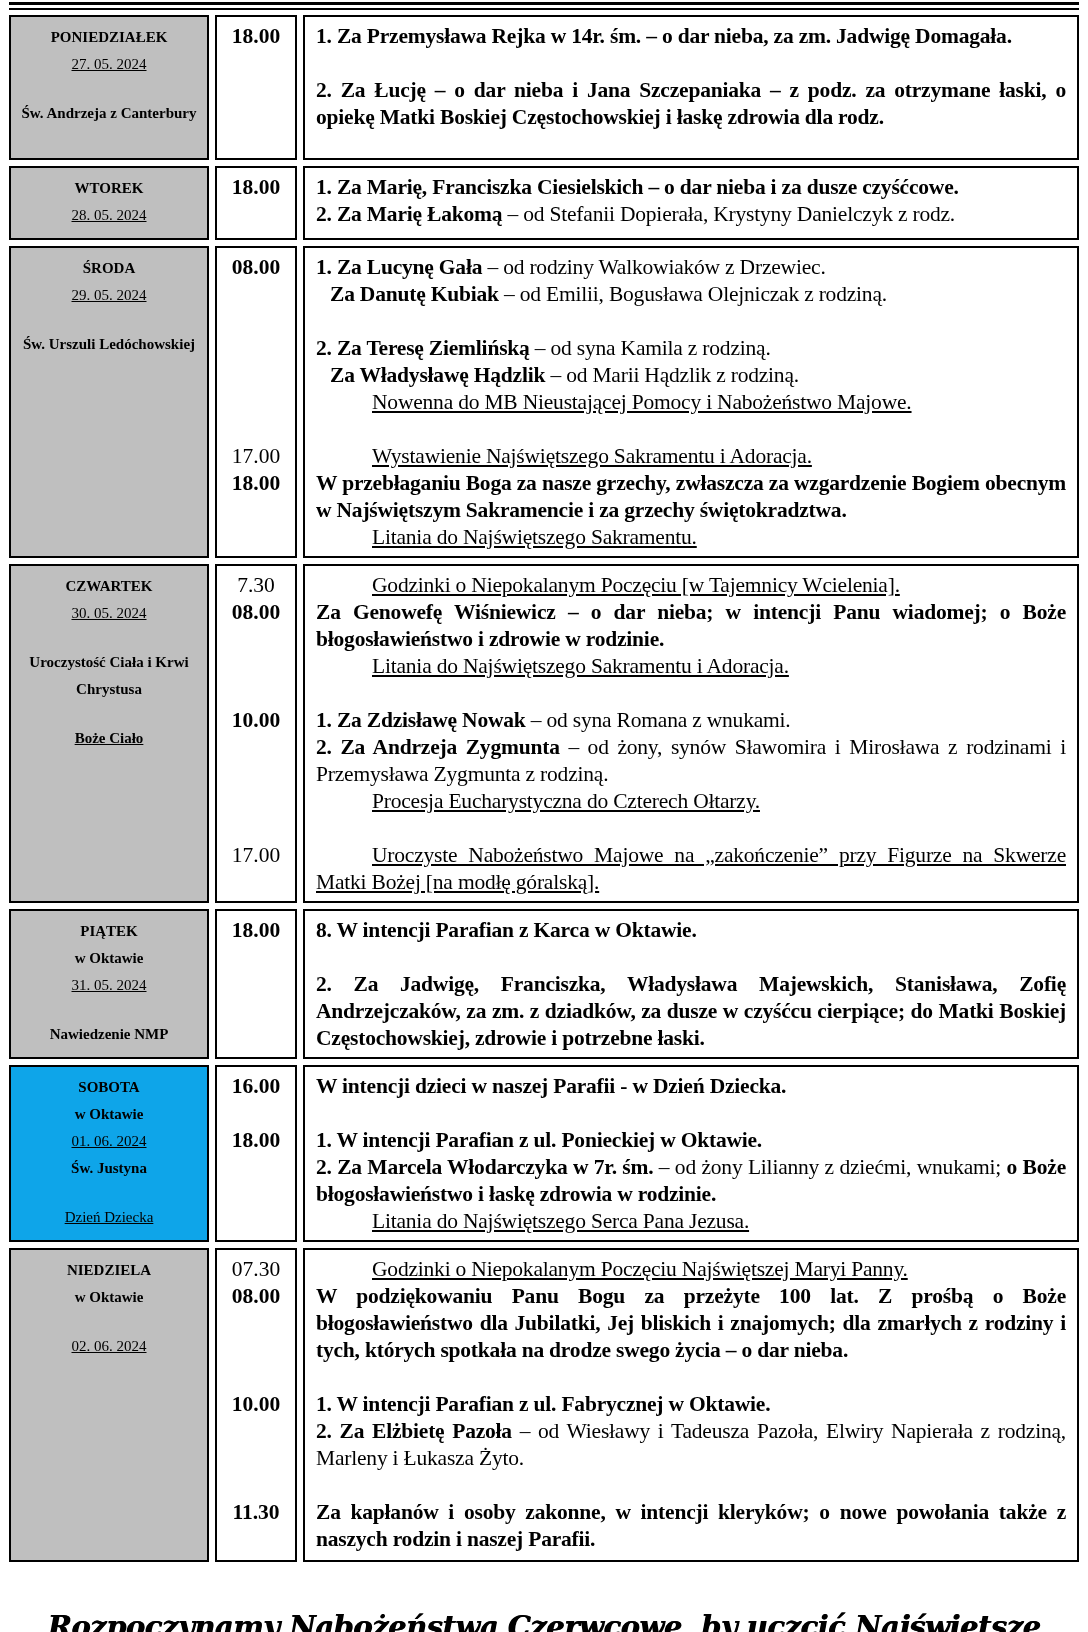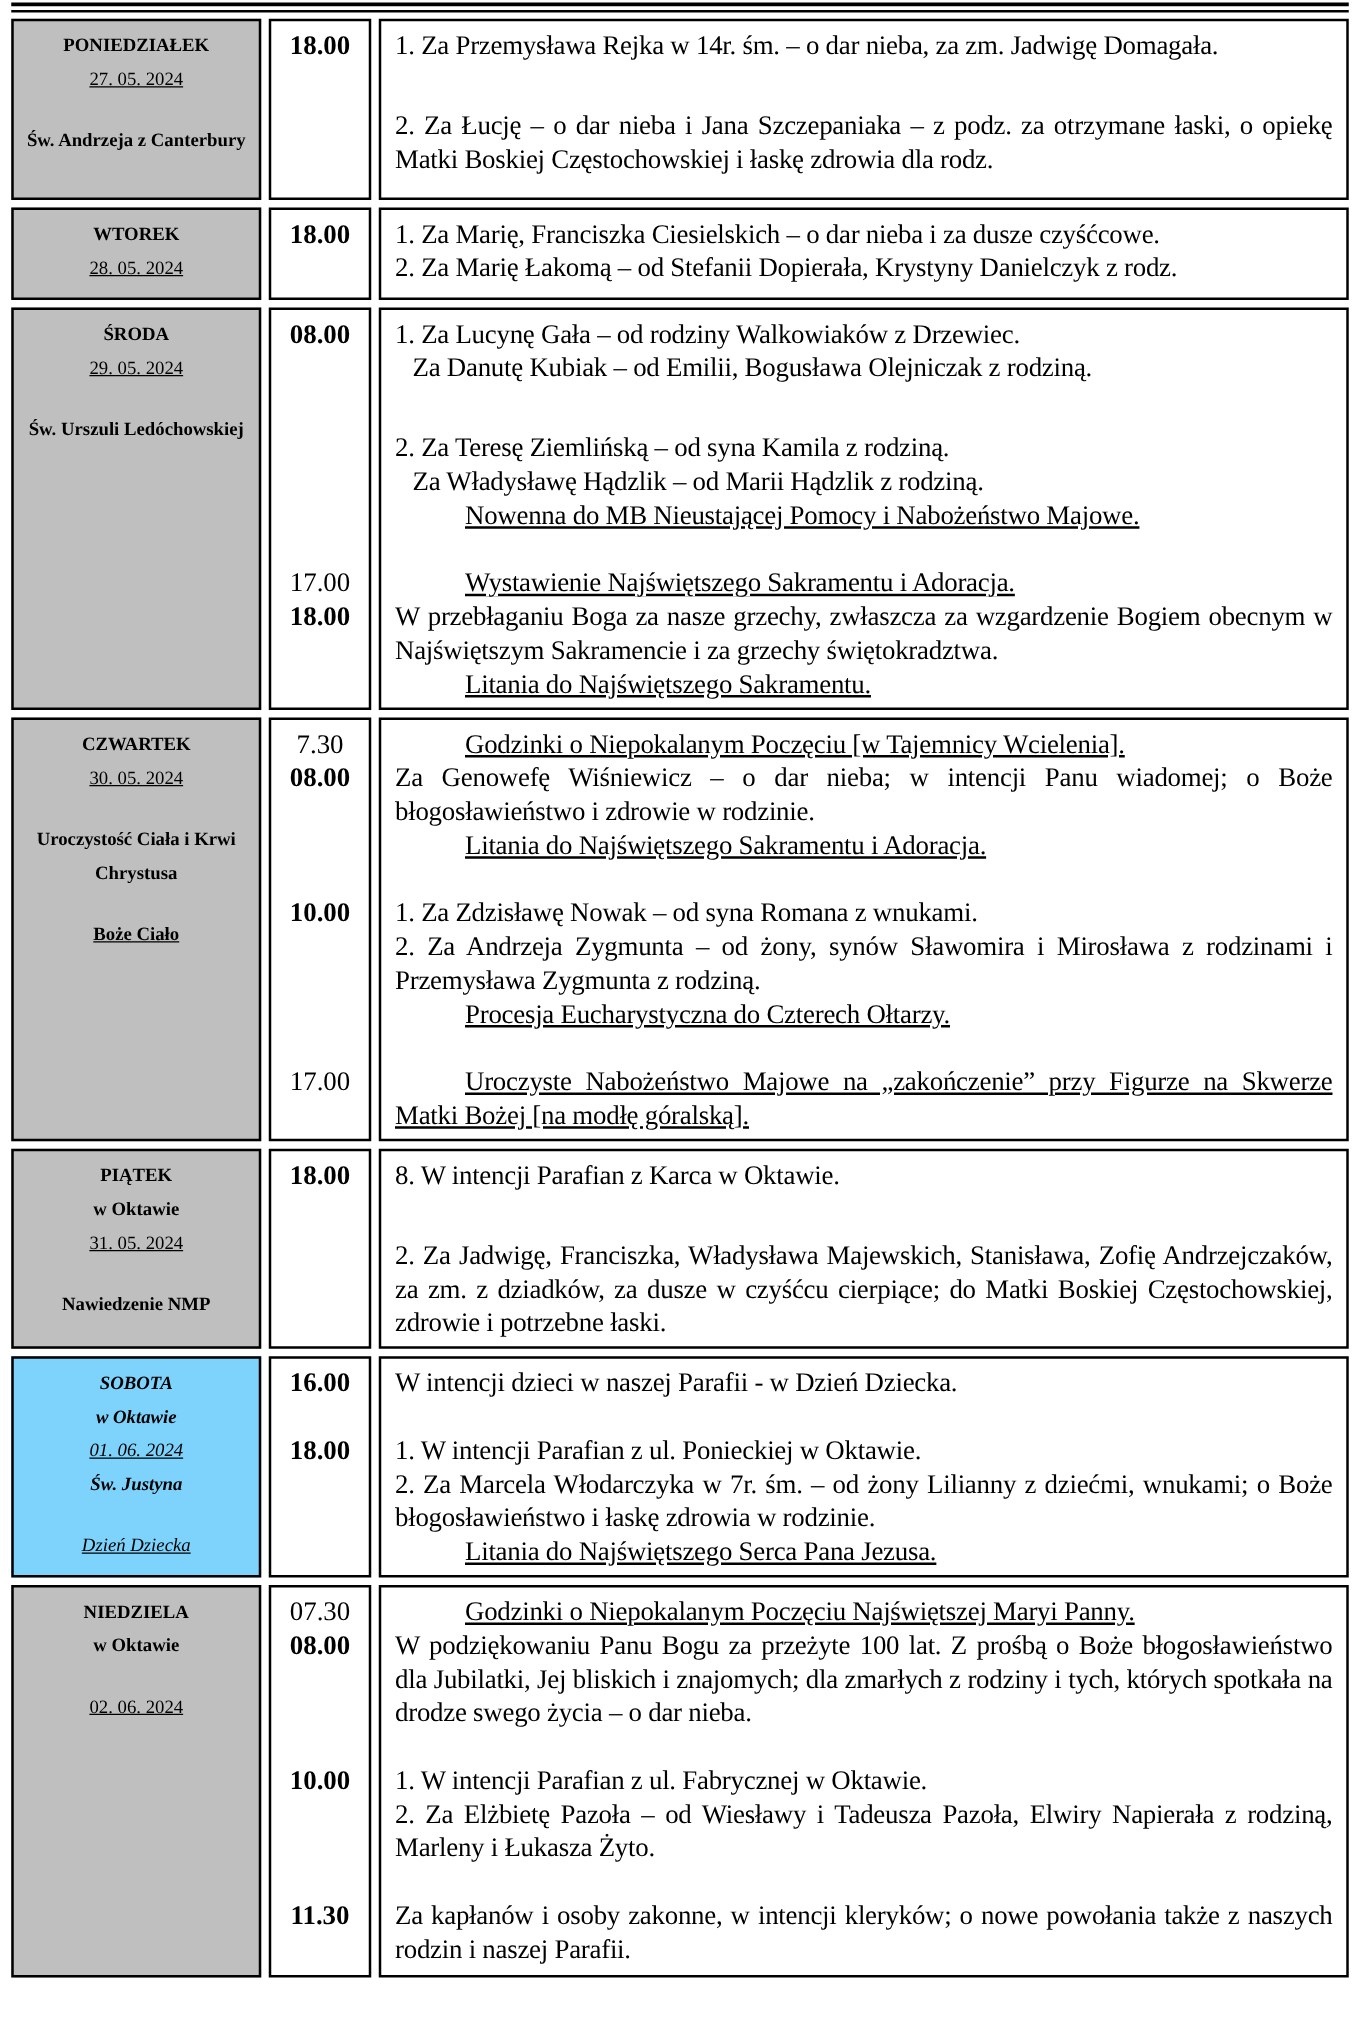--- a/index.html
+++ b/index.html
@@ -50,25 +50,25 @@
     top: 0;
     width: 82px;
     text-align: center;
     font-size: 21.5px;
     letter-spacing: 0;
   }
   .time-label.b { font-weight: bold; }
 
   .para { margin: 0; }
   .para.justify { text-align: justify; }
-  .para.gap { margin-top: 37px; }
+  .para.gap { margin-top: 27px; }
   .para.ind  { padding-left: 14px; }
   .para.hang { text-indent: 56px; }
 
-  .b { font-weight: normal; }
+  .b { font-weight: bold; }
   .u { text-decoration: underline; }
 
   .footer {
     margin-top: 48px;
     text-align: center;
     font-family: "DejaVu Serif", serif;
     font-size: 29px;
     font-weight: bold;
     font-style: italic;
     letter-spacing: -0.5px;
@@ -183,21 +183,21 @@
         <div class="cell time-cell"></div>
         <div class="cell content-cell">
           <div class="block">
             <span class="time-label b">18.00</span>
             <p class="para"><span class="b">8. W intencji Parafian z Karca w Oktawie.</span></p>
             <p class="para justify gap"><span class="b">2. Za Jadwigę, Franciszka, Władysława Majewskich, Stanisława, Zofię Andrzejczaków, za zm. z dziadków, za dusze w czyśćcu cierpiące; do Matki Boskiej Częstochowskiej, zdrowie i potrzebne łaski.</span></p>
           </div>
         </div>
       </div>
       <div class="row" style="min-height: 169px;">
-        <div class="cell day-cell" style="background: #7dd3fc; font-style: italic;">
+        <div class="cell day-cell" style="background: #0ea5e9;">
           <div class="day-line b">SOBOTA</div>
           <div class="day-line b">w Oktawie</div>
           <div class="day-line u">01. 06. 2024</div>
           <div class="day-line b">Św. Justyna</div>
           <div class="day-spacer"></div>
           <div class="day-line u">Dzień Dziecka</div>
         </div>
         <div class="cell time-cell"></div>
         <div class="cell content-cell">
           <div class="block">

